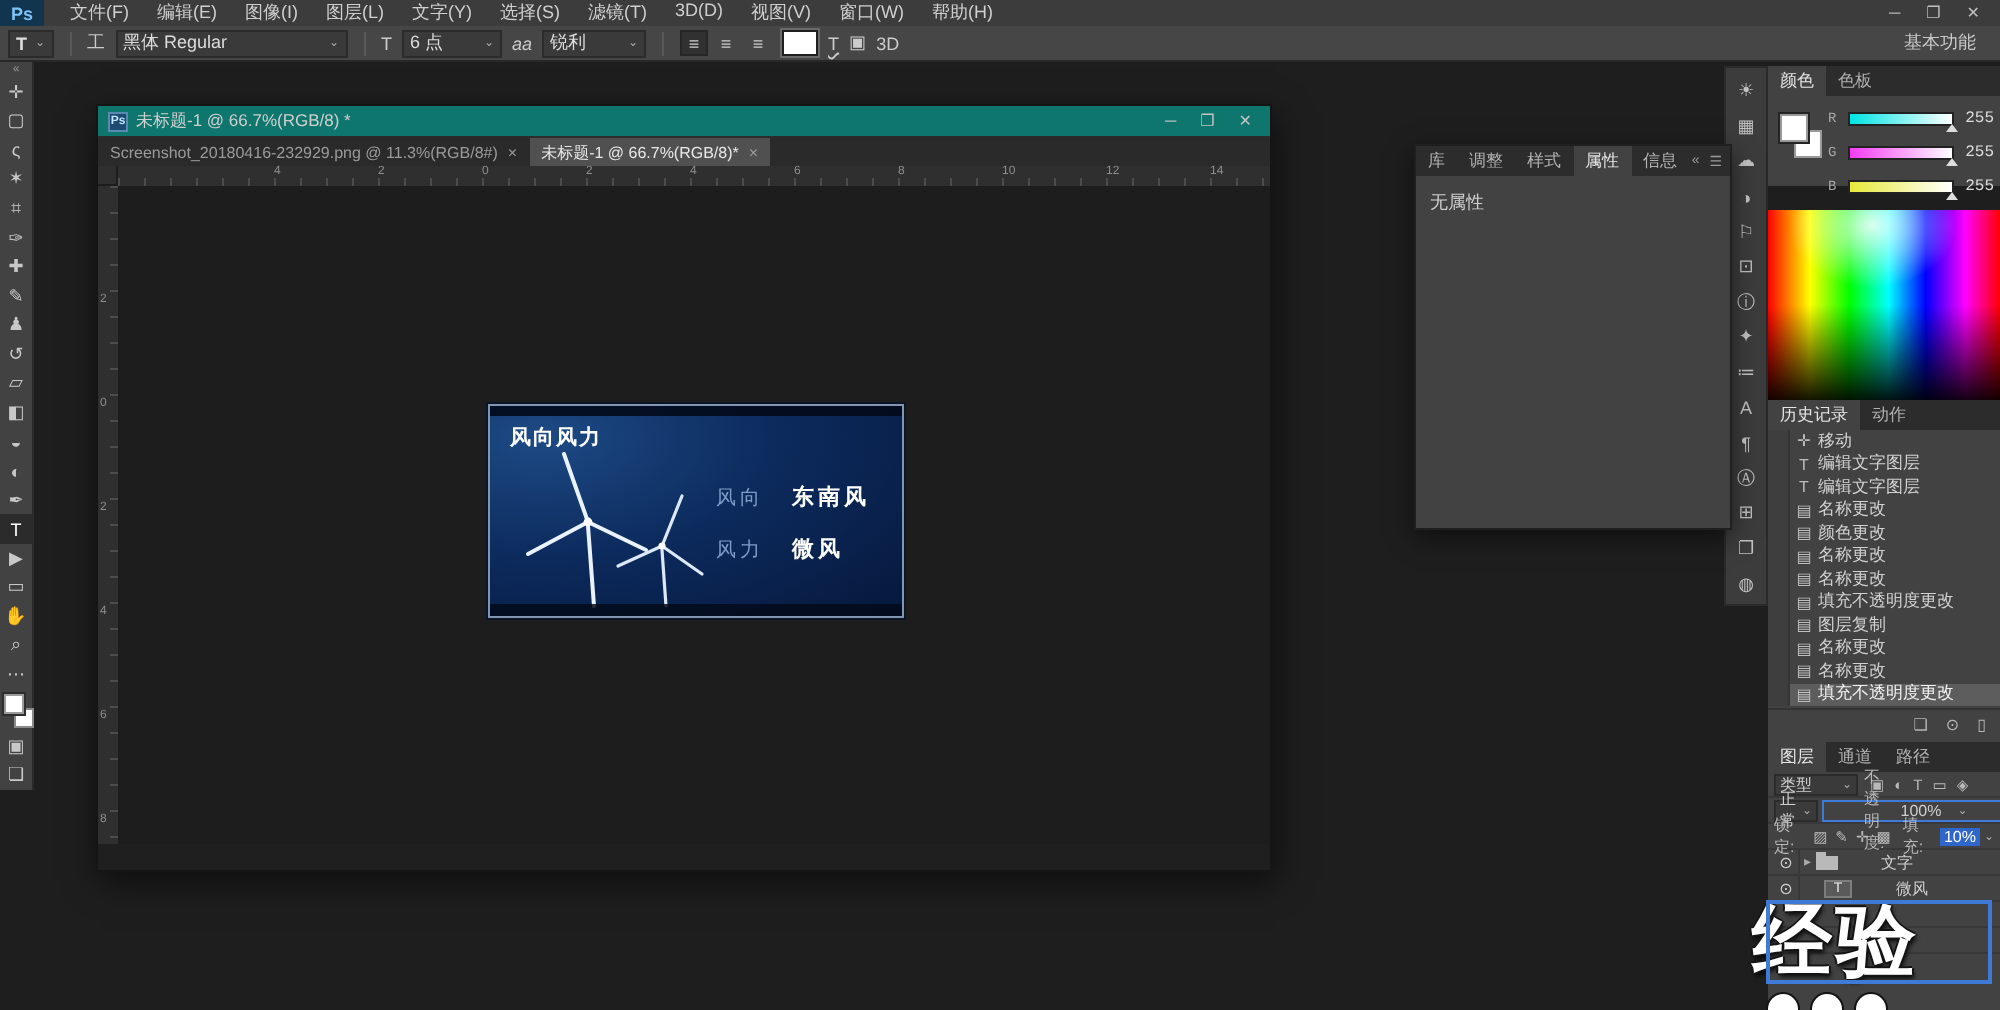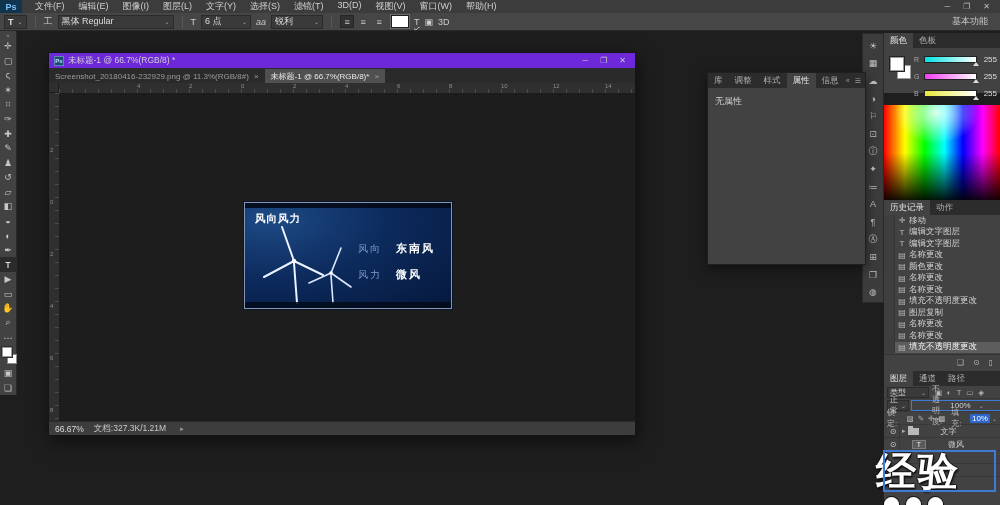--- a/index.html
+++ b/index.html
@@ -38,21 +38,21 @@
         font-size:9px;color:#c8c8c8;}
   .tool[data-state="selected"]{background:#2b2b2b;color:#ffffff;}
   .swatches{position:relative;width:17px;height:19px;margin:1px 0;}
   .sw-b{position:absolute;left:7px;top:8px;width:8px;height:8px;background:#fff;border:1px solid #8a8a8a;}
   .sw-f{position:absolute;left:2px;top:1px;width:8px;height:8px;background:#fff;border:1px solid #9a9a9a;
         box-shadow:0 0 0 1px #2e2e2e;}
 
   
   .docwin{position:absolute;left:48px;top:52px;width:586px;height:382px;background:#1f1f1f;
           border:1px solid #151515;box-shadow:2px 5px 16px rgba(0,0,0,.55);z-index:10;}
-  .doctitle{height:15px;background:#6d28d9;display:flex;align-items:center;padding:0 5px;gap:4px;
+  .doctitle{height:15px;background:#0f766e;display:flex;align-items:center;padding:0 5px;gap:4px;
             font-size:8.5px;color:#cfcfcf;border-bottom:1px solid #2c2c2c;}
   .docicon{width:10px;height:10px;background:#1c4a73;color:#bfe3ff;font-size:6px;font-weight:bold;
            display:flex;align-items:center;justify-content:center;border:1px solid #5a8ab0;box-sizing:border-box;}
   .docctl{margin-left:auto;display:flex;gap:12px;color:#c5c5c5;font-size:8px;padding-right:4px;}
   .tabbar{height:14px;background:#2a2a2a;display:flex;align-items:stretch;border-bottom:1px solid #1c1c1c;text-align:center;}
   .tab{display:flex;align-items:center;padding:0 6px;gap:5px;font-size:8px;color:#9b9b9b;white-space:nowrap;}
   .tab[data-state="active"]{background:#505050;color:#e8e8e8;}
   .tab .close{font-size:8px;color:#9b9b9b;}
   .ruler-top{position:absolute;left:10px;top:30px;right:0;height:10px;background:#2f2f2f;
              border-bottom:1px solid #1d1d1d;
@@ -97,21 +97,21 @@
 
   
   .strip{position:absolute;left:862px;top:33px;width:22px;height:270px;background:#3c3c3c;
          border:1px solid #2a2a2a;box-sizing:border-box;display:flex;flex-direction:column;
          align-items:center;padding-top:3px;z-index:15;}
   .strip .sicon{width:20px;height:17.6px;display:flex;align-items:center;justify-content:center;
                 font-size:9px;color:#c2c2c2;}
 
   
   .rightcol{position:absolute;left:884px;top:33px;width:116px;height:472px;z-index:15;}
-  .colorpanel{position:absolute;left:0;top:0;width:116px;height:60px;background:#424242;}
+  .colorpanel{position:absolute;left:0;top:0;width:116px;height:60px;background:#424242;font-family:Liberation Mono, monospace;}
   .cp-body{position:relative;height:58px;}
   .fgsw{position:absolute;left:6px;top:9px;width:12px;height:12px;background:#fff;border:1px solid #999;
         box-shadow:0 0 0 1px #242424;z-index:2;}
   .bgsw{position:absolute;left:13px;top:17px;width:12px;height:12px;background:#fff;border:1px solid #999;}
   .sliders{position:absolute;left:30px;top:3px;right:3px;}
   .srow{display:flex;align-items:center;height:17px;gap:3px;}
   .ch{width:7px;font-size:7px;color:#a8a8a8;}
   .track{flex:1;height:5px;border:1px solid #222;position:relative;}
   .srow[data-ch="R"] .track{background:linear-gradient(to right,#00e4e4,#ffffff);}
   .srow[data-ch="G"] .track{background:linear-gradient(to right,#f23cf2,#ffffff);}
@@ -308,25 +308,20 @@
               <span class="card-label">风向</span>
               <span class="card-value">东南风</span>
             </div>
             <div class="card-row">
               <span class="card-label">风力</span>
               <span class="card-value">微风</span>
             </div>
           </div>
       </div>
     </div>
-    <div class="statusbar">
-      <span class="statzoom">66.67%</span>
-      <span>文档:327.3K/1.21M</span>
-      <span class="statchev">▸</span>
-    </div>
   </div>
 
   <div class="props">
     <div class="phead">
       <span style="display:contents;">
         
       <span class="ptab">库</span><span class="ptab">调整</span><span class="ptab">样式</span><span class="ptab" data-state="active">属性</span><span class="ptab">信息</span></span>
       <span class="phead-ic">
         <span>«</span>
         <span>☰</span>

